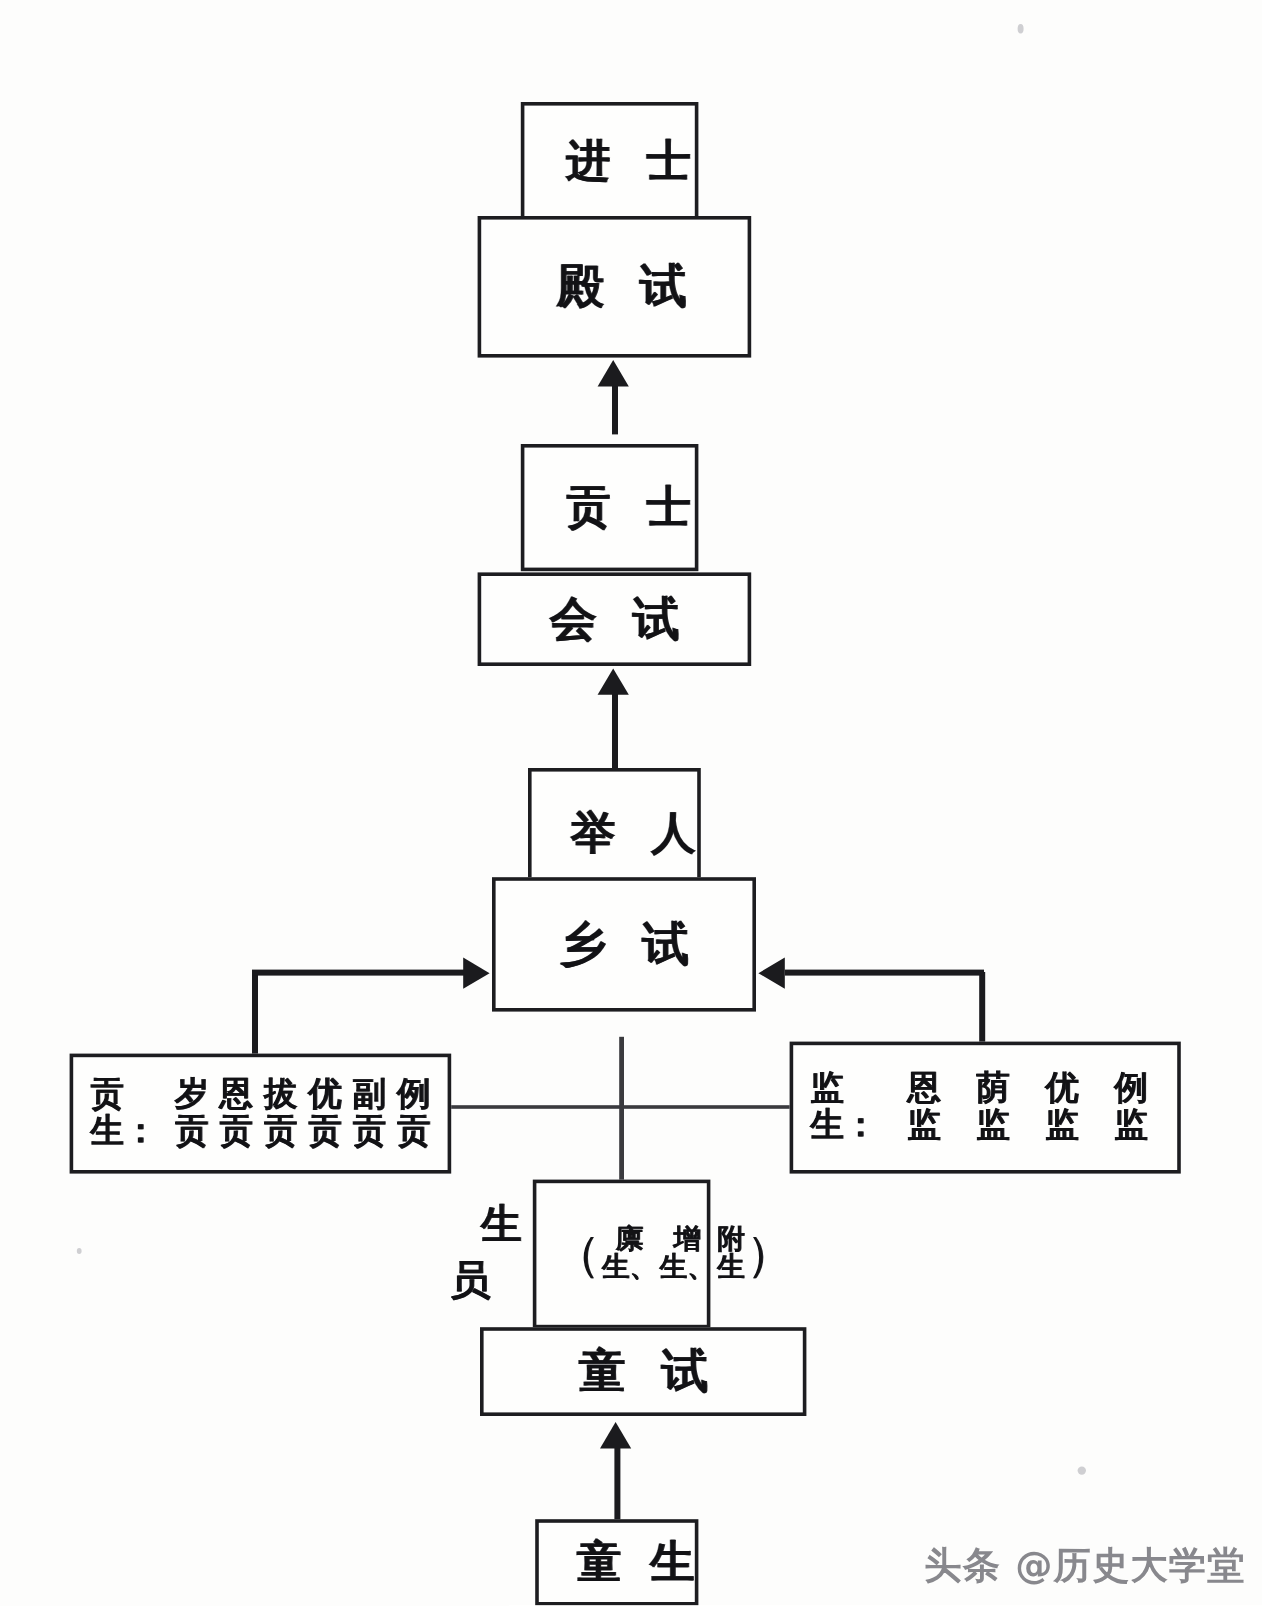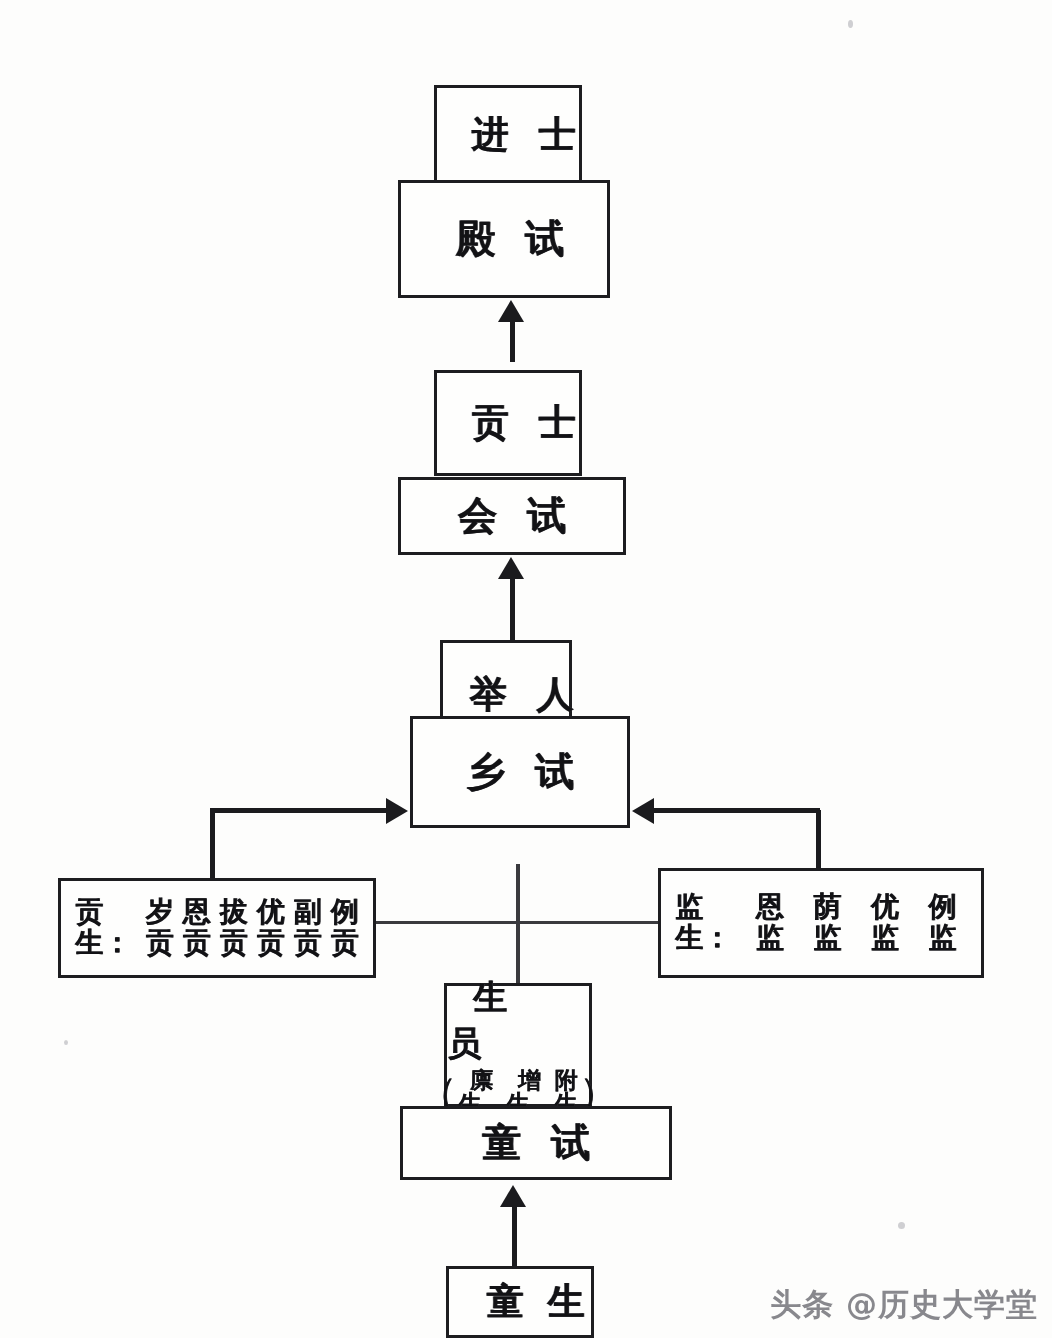--- a/index.html
+++ b/index.html
@@ -141,21 +141,21 @@
     text-shadow: 0.7px 0 0 #303034;
   }
 
   
   .student-box {
     position: absolute;
     box-sizing: border-box;
     border: 3px solid #1d1d20;
     background: #fefefd;
     display: flex;
-    flex-direction: column;
+    flex-direction: row;
     align-items: center;
     justify-content: center;
     font-family: "DejaVu Sans", "Liberation Sans", sans-serif;
   }
   .student-box .main {
     font-size: 34px;
     font-weight: 700;
     letter-spacing: 26px;
     text-indent: 26px;
     color: #121215;
@@ -209,43 +209,43 @@
 </head>
 <body>
 
 <div id="page">
 
 
   <div class="node rank sp-wide" style="left:434px; top:85px; width:148px; height:100px;">
     <span class="lbl">进士</span>
   </div>
 
-  <div class="node exam sp-wide" style="left:398px; top:180px; width:212px; height:118px;padding-left:12px;">
+  <div class="node exam sp-wide" style="left:398px; top:180px; width:228px; height:118px;padding-left:12px;">
     <span class="lbl">殿试</span>
   </div>
 
   <div class="vline" style="left:510px; top:320px; height:42px;"></div>
   <div class="arrow-up" style="left:498px; top:300px;"></div>
 
   <div class="node exam sp-wide" style="left:398px; top:477px; width:228px; height:78px;">
     <span class="lbl">会试</span>
   </div>
 
   <div class="node rank sp-wide" style="left:434px; top:370px; width:148px; height:106px;">
     <span class="lbl">贡士</span>
   </div>
 
   <div class="vline" style="left:510px; top:578px; height:62px;"></div>
   <div class="arrow-up" style="left:498px; top:557px;"></div>
 
-  <div class="node rank sp-wide" style="left:440px; top:640px; width:132px; height:110px;">
+  <div class="node rank sp-wide" style="left:440px; top:640px; width:144px; height:110px;">
     <span class="lbl">举人</span>
   </div>
 
-  <div class="node exam sp-wide" style="left:410px; top:716px; width:220px; height:112px;">
+  <div class="node exam sp-wide" style="left:410px; top:731px; width:220px; height:112px;">
     <span class="lbl">乡试</span>
   </div>
 
   <div class="vline" style="left:210px; top:810px; height:72px;"></div>
   <div class="hline" style="left:210px; top:808px; width:180px;"></div>
   <div class="arrow-right" style="left:386px; top:798px;"></div>
 
   <div class="vline" style="left:816px; top:810px; height:72px;"></div>
   <div class="hline" style="left:654px; top:808px; width:166px;"></div>
   <div class="arrow-left" style="left:632px; top:798px;"></div>
@@ -326,21 +326,21 @@
     </div>
   </div>
 
   <div class="node exam sp-wide" style="left:400px; top:1106px; width:272px; height:74px;">
     <span class="lbl">童试</span>
   </div>
 
   <div class="vline" style="left:512px; top:1206px; height:62px;"></div>
   <div class="arrow-up" style="left:500px; top:1185px;"></div>
 
-  <div class="node rank sp-mid" style="left:446px; top:1266px; width:148px; height:72px;">
+  <div class="node rank sp-mid" style="left:446px; top:1266px; width:136px; height:72px;">
     <span class="lbl">童生</span>
   </div>
 
   <div class="watermark">头条 @历史大学堂</div>
 
   <div class="speck" style="left:848px; top:20px; width:5px; height:8px;"></div>
   <div class="speck" style="left:898px; top:1222px; width:7px; height:7px;"></div>
   <div class="speck" style="left:64px; top:1040px; width:4px; height:5px;"></div>
 
 </div>

